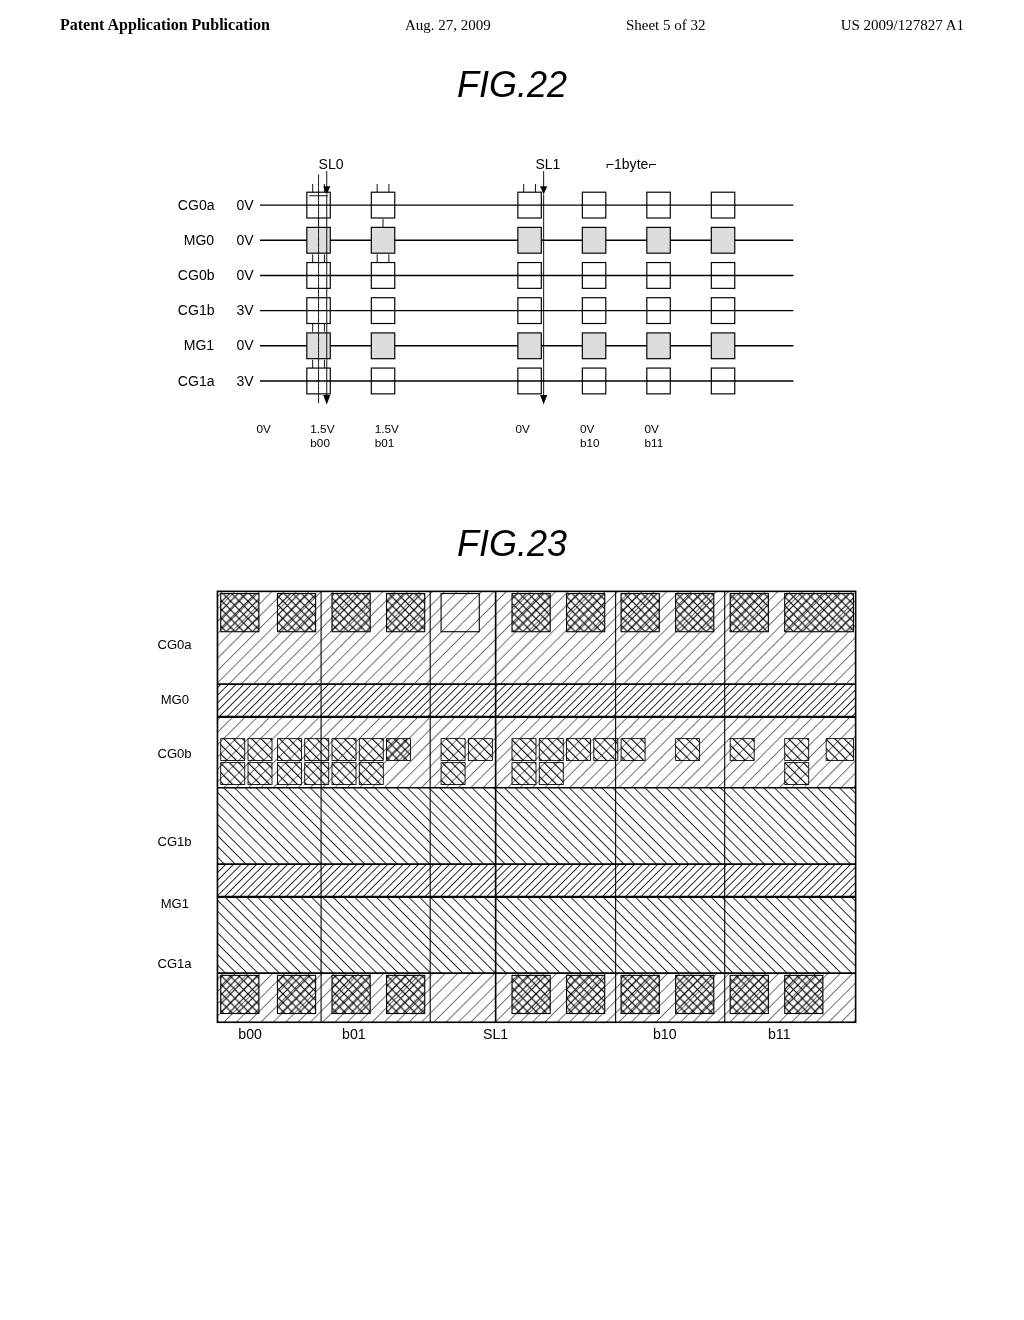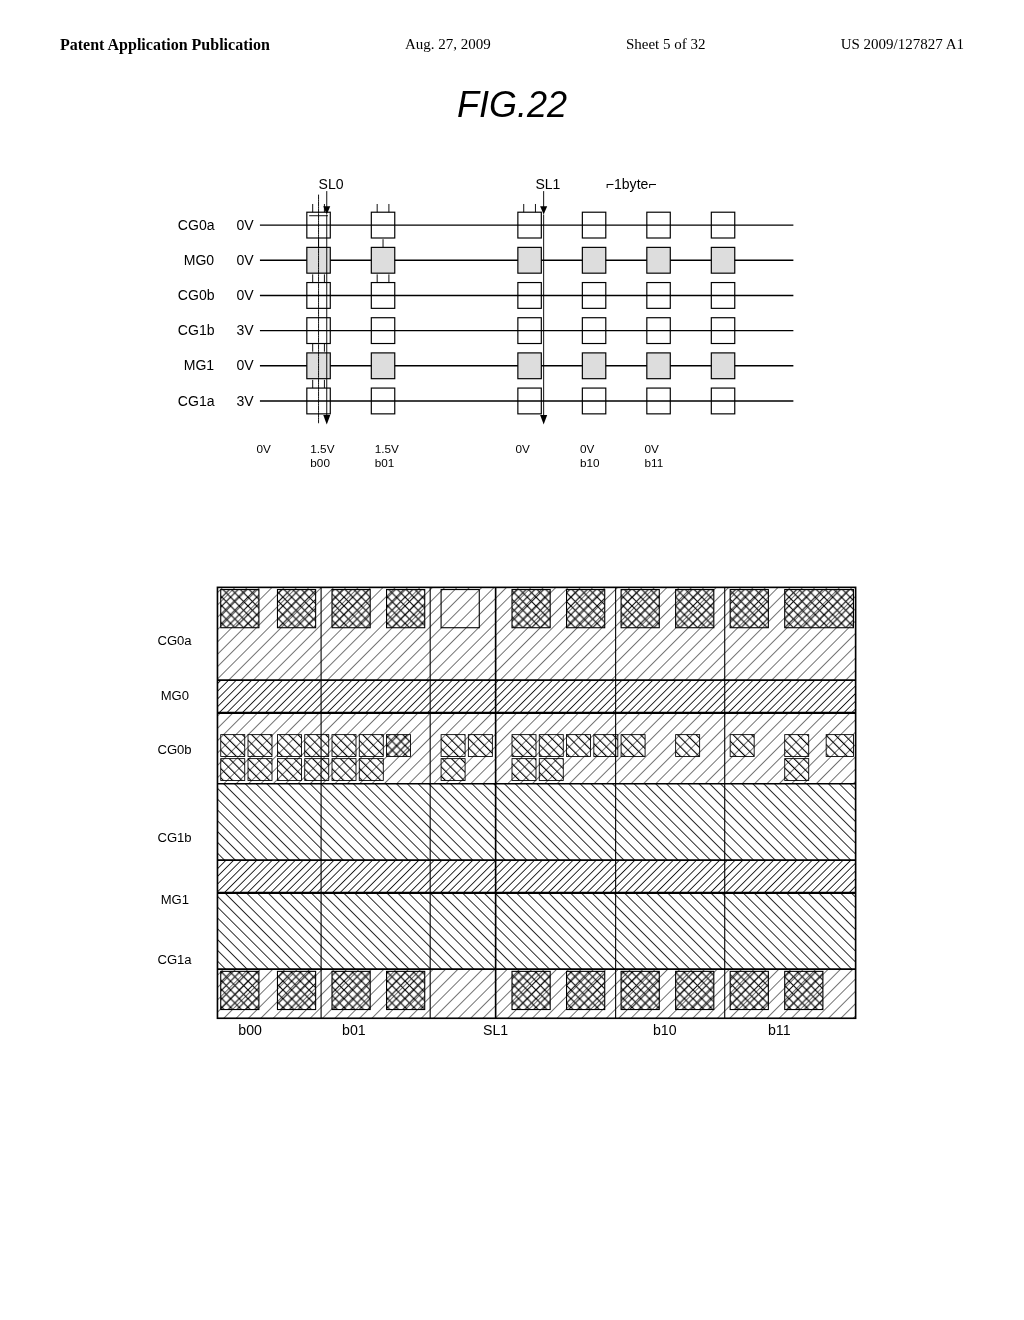--- a/index.html
+++ b/index.html
@@ -9,39 +9,39 @@
       width: 1024px;
       min-height: 1320px;
       position: relative;
       overflow-x: hidden;
     }
 
     
     .header {
       display: flex;
       justify-content: space-between;
-      align-items: flex-start;
-      padding: 36px 60px 0 60px;
+      align-items: center;
+      padding: 16px 60px 0 60px;
       font-size: 15px;
     }
     .header-title {
       font-weight: bold;
       font-size: 16px;
     }
     .header-info {
       font-size: 15px;
     }
 
     
     .figures-area {
       padding: 20px 60px;
       display: flex;
       flex-direction: column;
       align-items: center;
-      gap: 46px;
+      gap: 18px;
     }
 
     
     .fig-title {
       font-style: italic;
       font-size: 36px;
       font-weight: normal;
       margin-bottom: 10px;
       text-align: center;
       font-family: Arial, sans-serif;
@@ -217,20 +217,21 @@
       <text x="403" y="270" class="small-label">0V</text>
       <text x="403" y="282" class="small-label">b11</text>
 
       <polygon points="129,238 132,246 135,238" fill="#000"></polygon>
       <polygon points="314,238 317,246 320,238" fill="#000"></polygon>
 
     </svg>
   </div>
 
   <div class="fig23-container">
+    <div class="fig-title">FIG.23</div>
     <svg class="fig23-svg" viewBox="0 0 660 430" xmlns="http://www.w3.org/2000/svg">
       <defs>
 
         <pattern id="diagHatch" patternUnits="userSpaceOnUse" width="6" height="6" patternTransform="rotate(45)">
           <line x1="0" y1="0" x2="0" y2="6" stroke="#000" stroke-width="2"></line>
         </pattern>
 
         <pattern id="crossHatch" patternUnits="userSpaceOnUse" width="8" height="8">
           <line x1="0" y1="0" x2="8" y2="8" stroke="#000" stroke-width="1"></line>
           <line x1="8" y1="0" x2="0" y2="8" stroke="#000" stroke-width="1"></line>

